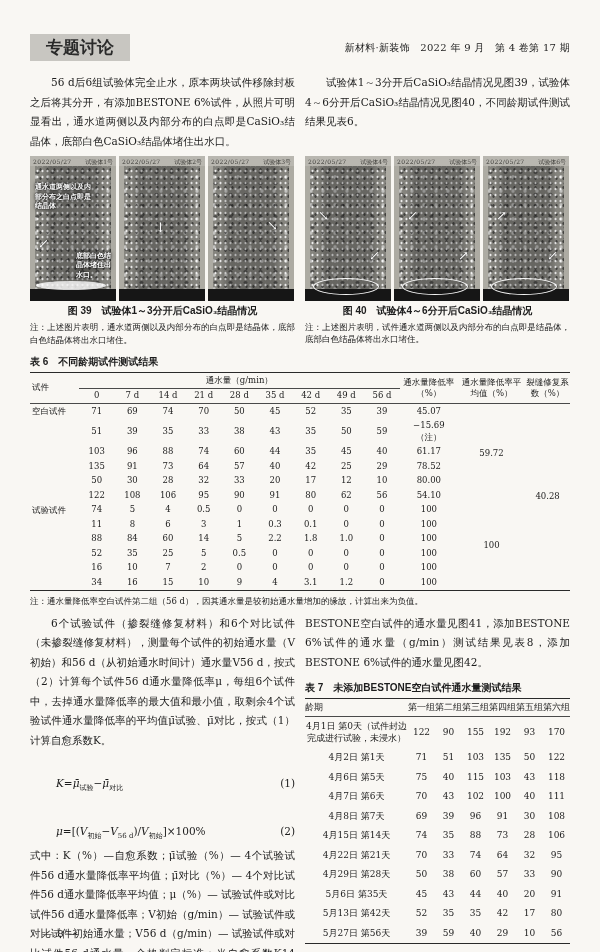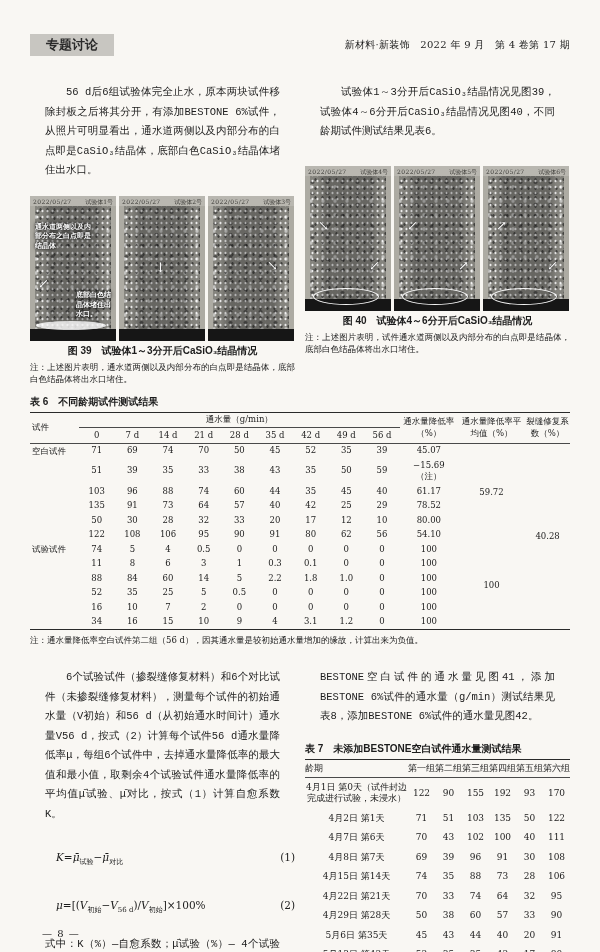--- a/index.html
+++ b/index.html
@@ -1,23 +1,23 @@
 <!DOCTYPE html>
 <html><head>
 <meta charset="utf-8">
 <style>
 html,body{margin:0;padding:0;background:#e8e6e2;}
 .page{width:600px;height:952px;background:#f9f7f3;box-sizing:border-box;padding:34px 30px 0;
   font-family:"DejaVu Serif","Liberation Serif",serif;color:#1c1c1c;overflow:hidden;position:relative;}
 .header{display:flex;justify-content:space-between;align-items:center;margin-bottom:12px;}
-.tag{background:#c8c6c1;color:#2a2a2a;font-family:"Liberation Sans",sans-serif;font-weight:bold;font-size:13px;padding:2px 16px;}
+.tag{background:#c8c6c1;color:#2a2a2a;font-family:"Liberation Sans",sans-serif;font-weight:bold;font-size:17px;padding:2px 16px;}
 .jinfo{font-size:10px;letter-spacing:.3px;}
 .cols{display:flex;gap:10px;}
 .col{width:265px;}
-p.body{font-size:10.5px;line-height:19.5px;text-align:justify;margin:15px;text-indent:2em;font-family:Liberation Mono, monospace;}
+p.body{font-size:10.5px;line-height:19.5px;text-align:justify;margin:0;text-indent:2em;}
 p.noindent{text-indent:0;}
 
 .photos{display:flex;gap:3px;margin:5px 0 3px;}
 .photo{position:relative;width:86px;height:145px;overflow:hidden;background-color:#85847e;
  background-image:
   linear-gradient(#b9b7b0 0 10px, rgba(185,183,176,0) 10px),
   linear-gradient(to top,#161616 0 12px, rgba(0,0,0,0) 12px),
   linear-gradient(90deg,#adaba3 0 5px, rgba(0,0,0,0) 5px),
   linear-gradient(270deg,#adaba3 0 5px, rgba(0,0,0,0) 5px),
   linear-gradient(90deg,rgba(0,0,0,0) 14%, rgba(25,25,25,.28) 24% 76%, rgba(0,0,0,0) 86%),
@@ -373,20 +373,29 @@
             <tr>
               <td>4月2日 第1天</td>
               <td>71</td>
               <td>51</td>
               <td>103</td>
               <td>135</td>
               <td>50</td>
               <td>122</td>
             </tr>
             <tr>
+              <td>4月6日 第5天</td>
+              <td>75</td>
+              <td>40</td>
+              <td>115</td>
+              <td>103</td>
+              <td>43</td>
+              <td>118</td>
+            </tr>
+            <tr>
               <td>4月7日 第6天</td>
               <td>70</td>
               <td>43</td>
               <td>102</td>
               <td>100</td>
               <td>40</td>
               <td>111</td>
             </tr>
             <tr>
               <td>4月8日 第7天</td>

